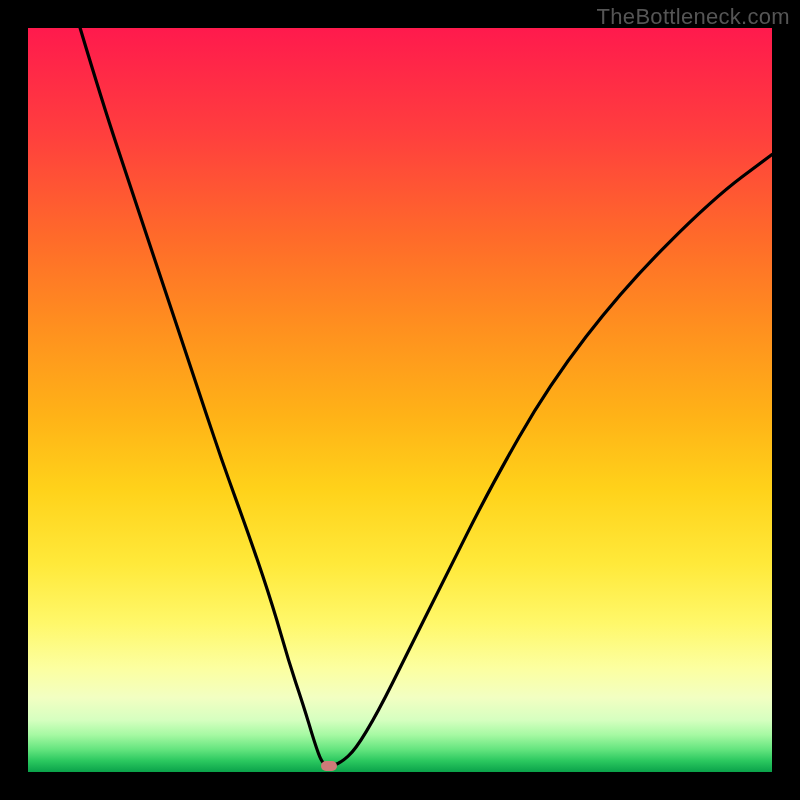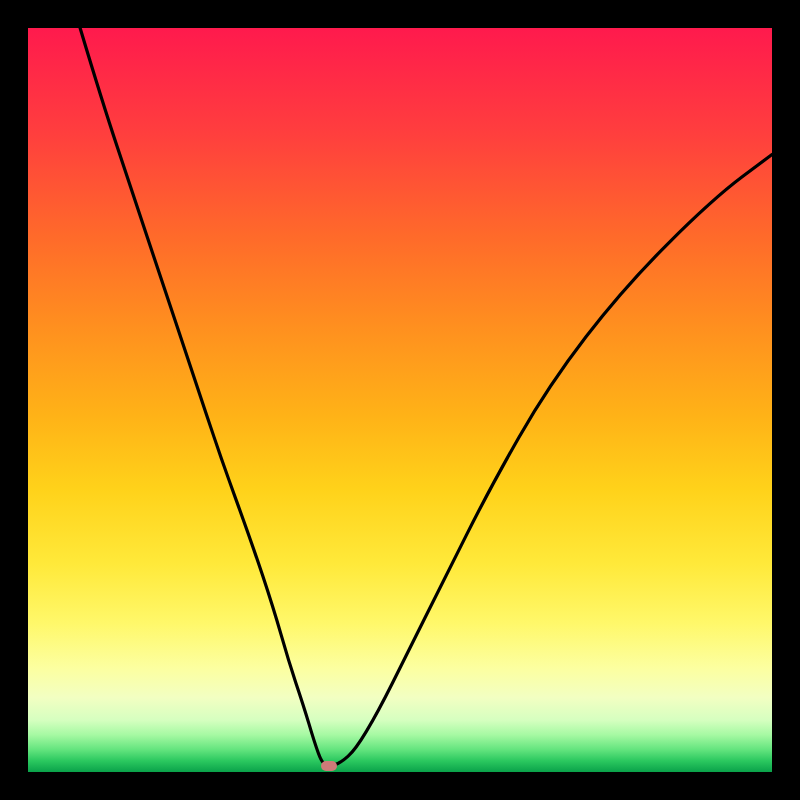--- a/index.html
+++ b/index.html
@@ -65,20 +65,21 @@
     width: 16px;
     height: 10px;
     background: #cd7a78;
     border-radius: 6px;
   }
 </style>
 </head>
 <body>
 
 <div class="frame">
+  <div class="watermark">TheBottleneck.com</div>
 
   <div class="plot-area">
     <svg class="curve" viewBox="0 0 744 744" preserveAspectRatio="none">
       <path d="M 52.1 0.0 Q 74.4 74.4 89.3 119.0 Q 104.2 163.7 119.0 208.3 Q 133.9 253.0 148.8 297.6 Q 163.7 342.2 178.6 386.9 Q 193.4 431.5 208.3 472.4 Q 223.2 513.4 234.4 546.8 Q 245.5 580.3 253.0 606.4 Q 260.4 632.4 267.8 654.7 Q 275.3 677.0 280.9 695.6 Q 286.4 714.2 290.2 724.7 Q 293.9 735.1 297.6 736.6 Q 301.3 738.0 306.9 736.6 Q 312.5 735.1 319.9 728.4 Q 327.4 721.7 338.5 703.1 Q 349.7 684.5 364.6 654.7 Q 379.4 625.0 398.0 587.8 Q 416.6 550.6 439.0 505.9 Q 461.3 461.3 491.0 409.2 Q 520.8 357.1 558.0 308.8 Q 595.2 260.4 639.8 215.8 Q 684.5 171.1 714.2 148.8 T 744.0 126.5" fill="none" stroke="#000" stroke-width="3.2" stroke-linecap="round" stroke-linejoin="round"></path>
     </svg>
     <div class="marker" style="left: 293.32px; top: 733.048px;"></div>
   </div>
 </div>
 
 </body></html>

